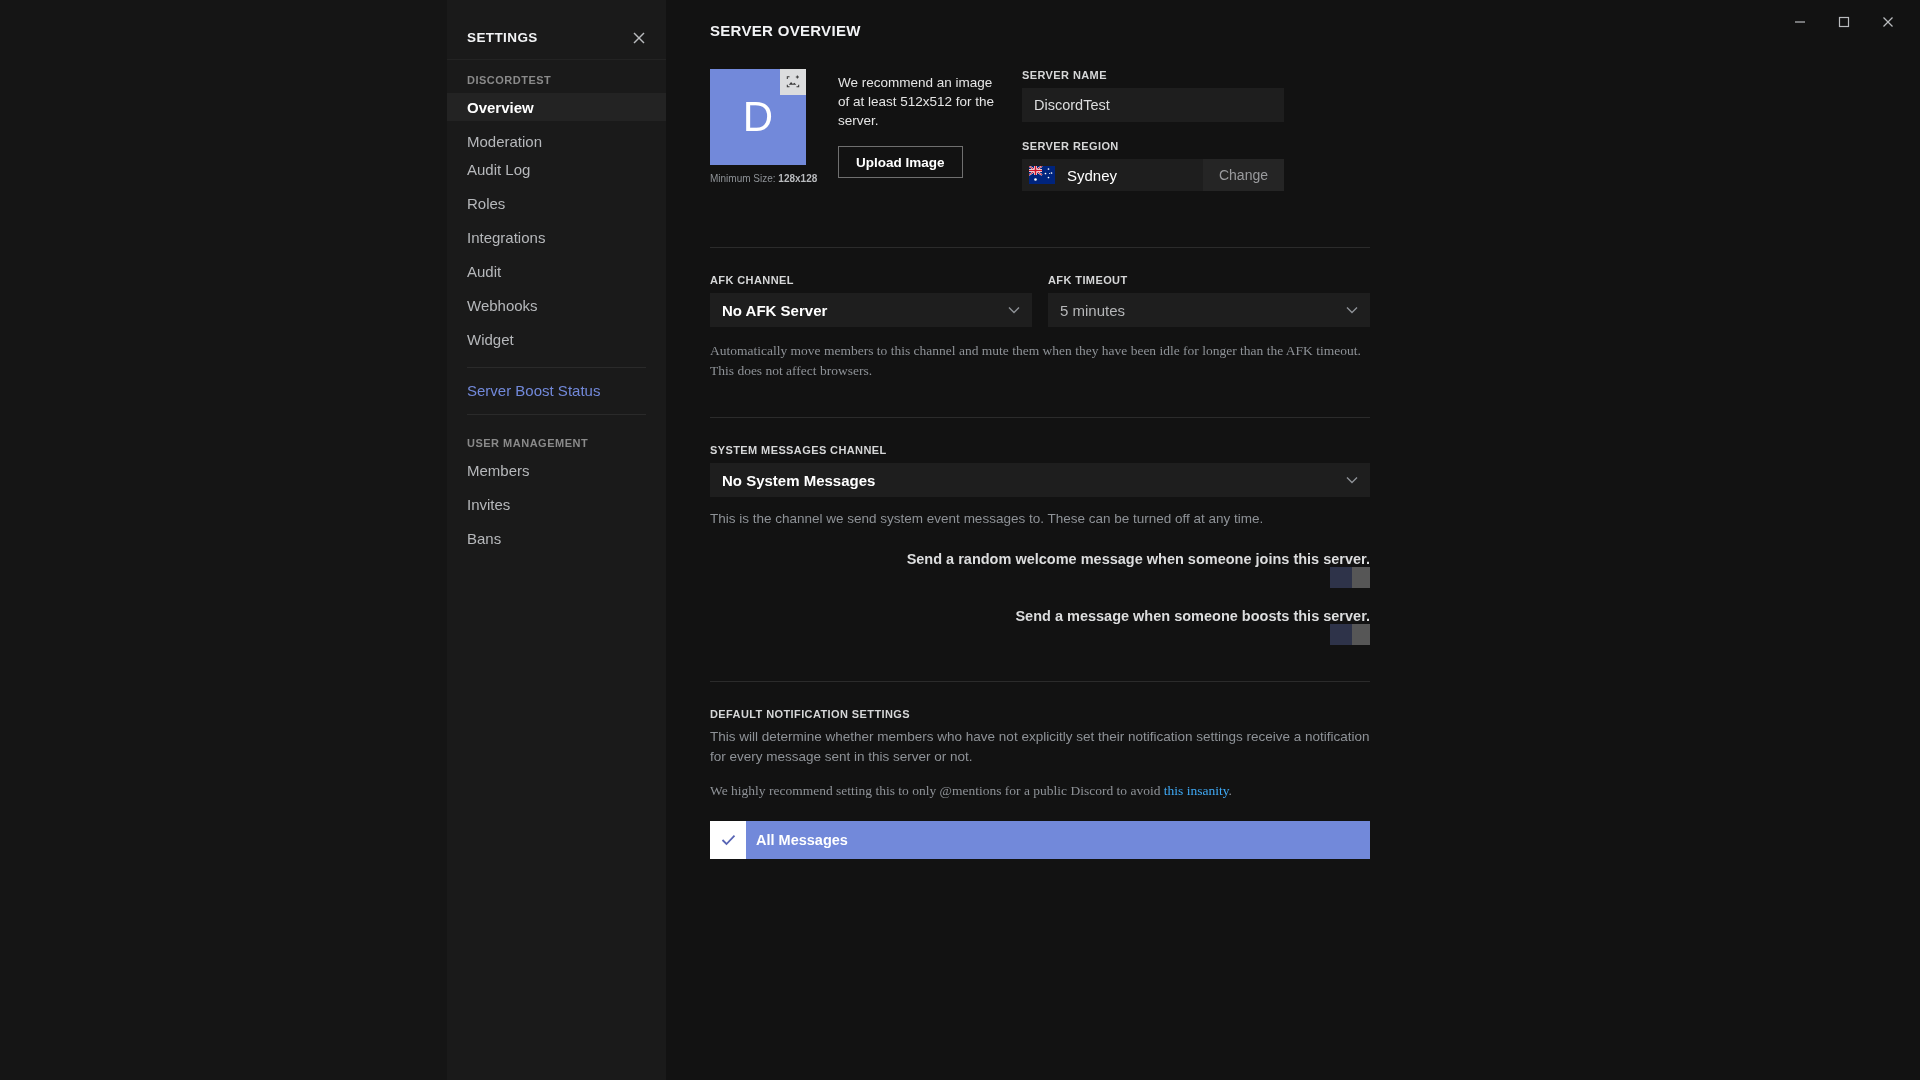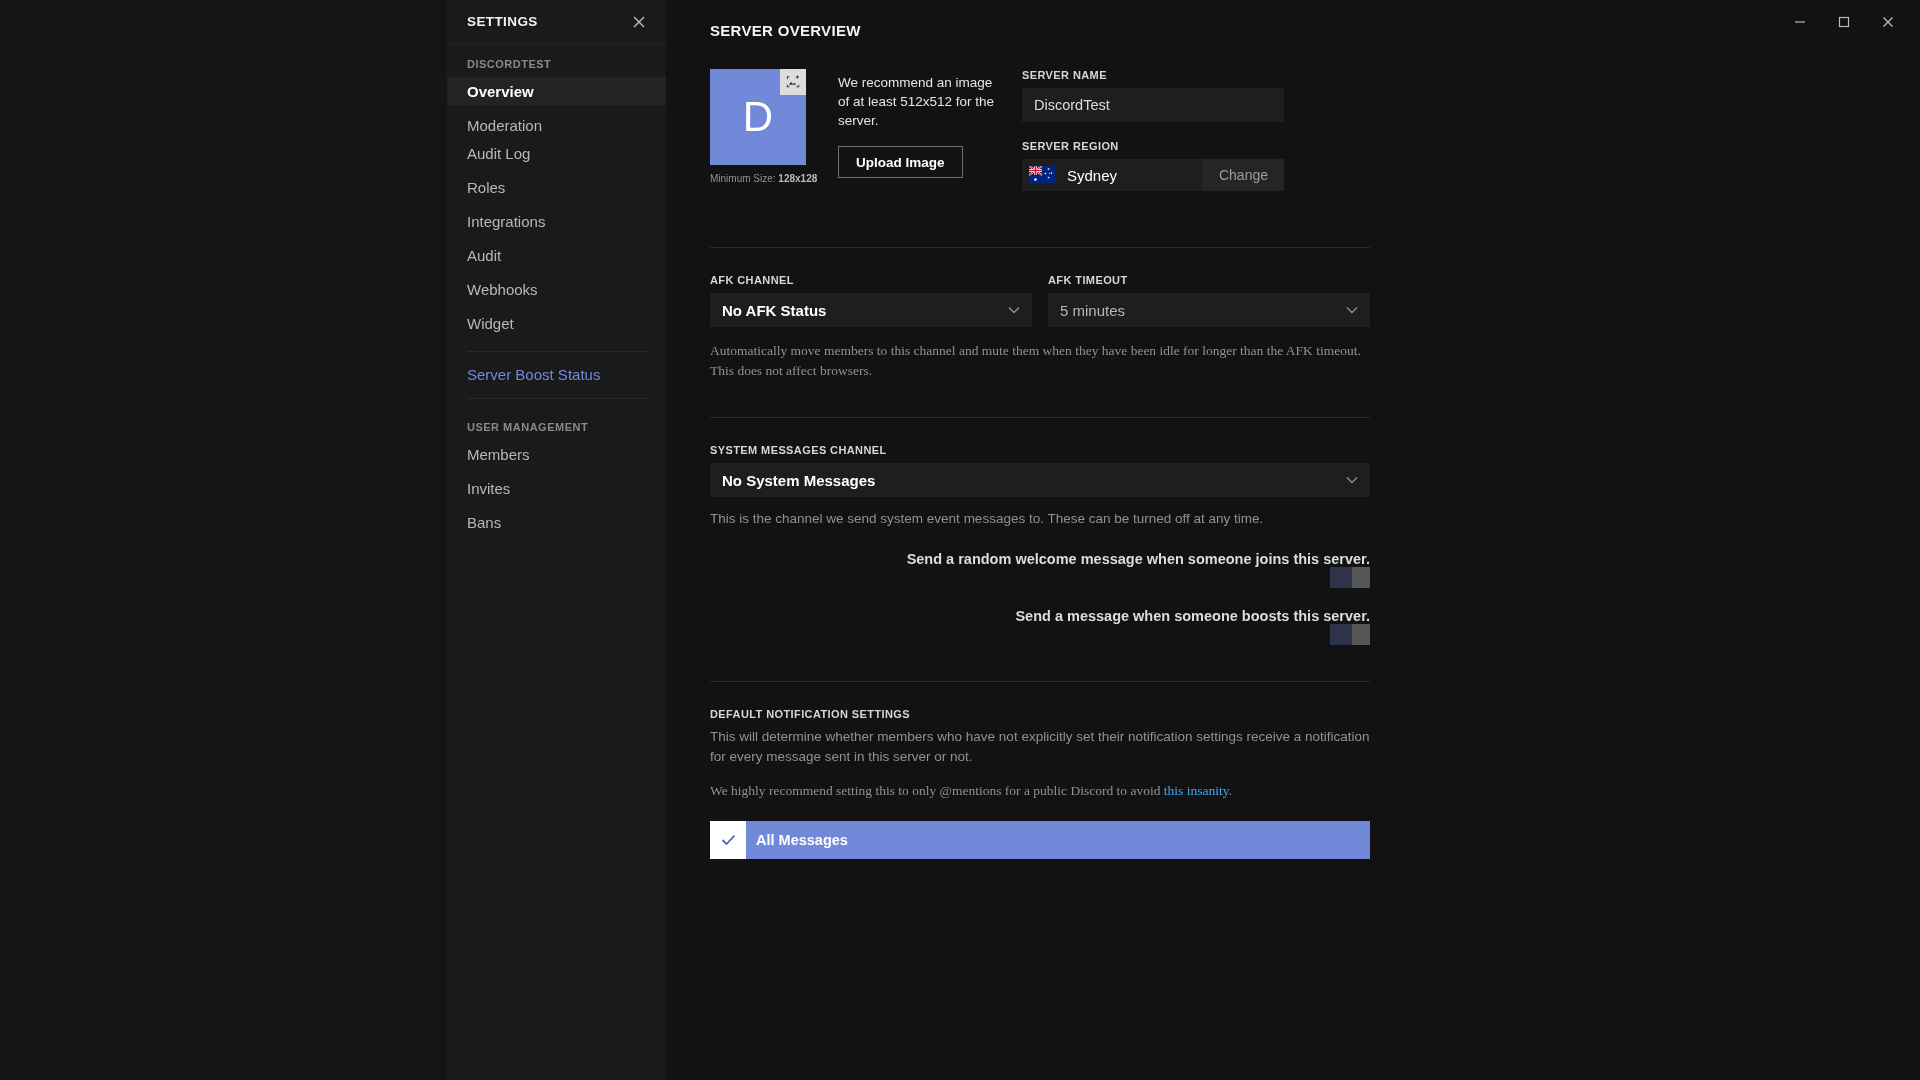--- a/index.html
+++ b/index.html
@@ -46,21 +46,21 @@
     background: #151515;
   }
 
   
   .sidebar {
     position: absolute;
     left: 447px; top: 0;
     width: 219px;
     height: 1080px;
     background: #1a1a1a;
-    padding-top: 0;
+    padding-top: 16px;
   }
   .sidebar-header {
     height: 44px;
     display: flex;
     align-items: center;
     justify-content: space-between;
     padding: 0 18px 0 20px;
     border-bottom: 1px solid #232323;
   }
   .sidebar-title {
@@ -530,21 +530,21 @@
         </div>
       </section>
 
       <div class="section-divider" style="margin-top:56px"></div>
 
       <section class="mt26">
         <div class="two-col">
           <div class="col">
             <div class="field-label">AFK CHANNEL</div>
             <div class="select-box">
-              <span class="select-value">No AFK Status</span>
+              <span class="select-value">No AFK Server</span>
               <svg class="chev" width="12" height="8" viewBox="0 0 12 8">
                 <path d="M1 1.5 L6 6.5 L11 1.5" fill="none" stroke="#8e9297" stroke-width="1.4"></path>
               </svg>
             </div>
           </div>
           <div class="col">
             <div class="field-label">AFK TIMEOUT</div>
             <div class="select-box">
               <span class="select-value muted">5 minutes</span>
               <svg class="chev" width="12" height="8" viewBox="0 0 12 8">

